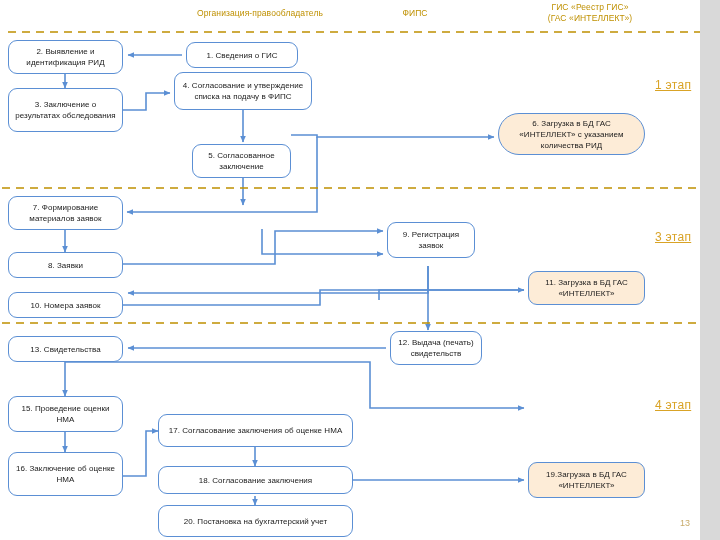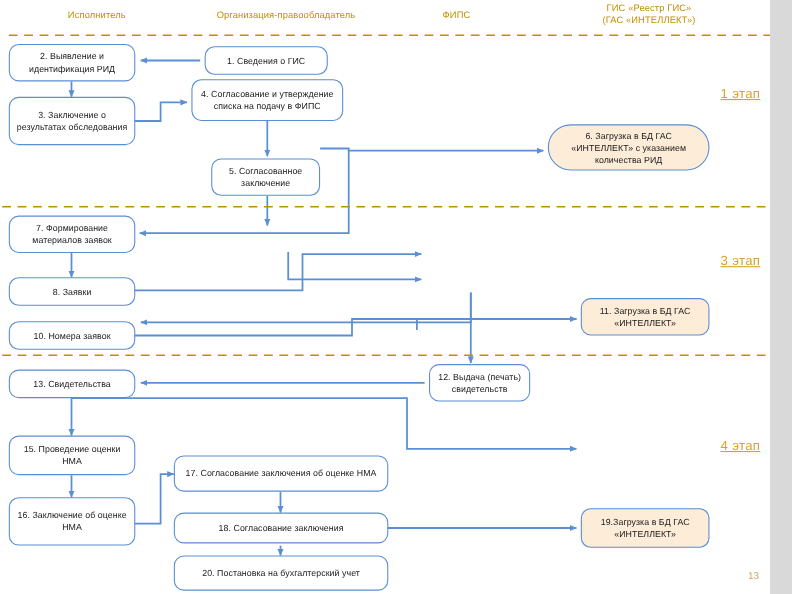--- a/index.html
+++ b/index.html
@@ -117,21 +117,20 @@
       <path d="M255,496 L255,505"></path>
     </g>
 
     <g stroke="#bf9000" stroke-width="1.3" stroke-dasharray="8 6" fill="none">
       <line x1="8" y1="32" x2="700" y2="32"></line>
       <line x1="2" y1="188" x2="700" y2="188"></line>
       <line x1="2" y1="323" x2="700" y2="323"></line>
     </g>
   </svg>
 
-  <div class="colhead" style="left:8px;top:8px;width:160px;">Исполнитель</div>
   <div class="colhead" style="left:150px;top:8px;width:220px;">Организация-правообладатель</div>
   <div class="colhead" style="left:355px;top:8px;width:120px;">ФИПС</div>
   <div class="colhead" style="left:490px;top:2px;width:200px;">
     <div>ГИС «Реестр ГИС»</div>
     <div>(ГАС «ИНТЕЛЛЕКТ»)</div>
   </div>
 
   <div class="stage" style="left:655px;top:78px;">1 этап</div>
   <div class="stage" style="left:655px;top:230px;">3 этап</div>
   <div class="stage" style="left:655px;top:398px;">4 этап</div>
@@ -145,20 +144,21 @@
   <div class="node" style="left:174px;top:72px;width:138px;height:38px;">4. Согласование и утверждение списка на подачу в ФИПС</div>
 
   <div class="node" style="left:192px;top:144px;width:99px;height:34px;">5.  Согласованное заключение</div>
 
   <div class="node cream" style="left:498px;top:113px;width:147px;height:42px;border-radius:21px;">6. Загрузка в БД ГАС «ИНТЕЛЛЕКТ» с указанием количества РИД</div>
 
   <div class="node" style="left:8px;top:196px;width:115px;height:34px;">7. Формирование материалов заявок</div>
 
   <div class="node" style="left:8px;top:252px;width:115px;height:26px;">8. Заявки</div>
 
+  <div class="node" style="left:387px;top:222px;width:88px;height:36px;">9. Регистрация заявок</div>
 
   <div class="node" style="left:8px;top:292px;width:115px;height:26px;">10. Номера заявок</div>
 
   <div class="node cream" style="left:528px;top:271px;width:117px;height:34px;">11. Загрузка в БД ГАС «ИНТЕЛЛЕКТ»</div>
 
   <div class="node" style="left:390px;top:331px;width:92px;height:34px;">12. Выдача (печать) свидетельств</div>
 
   <div class="node" style="left:8px;top:336px;width:115px;height:26px;">13. Свидетельства</div>
 
 

